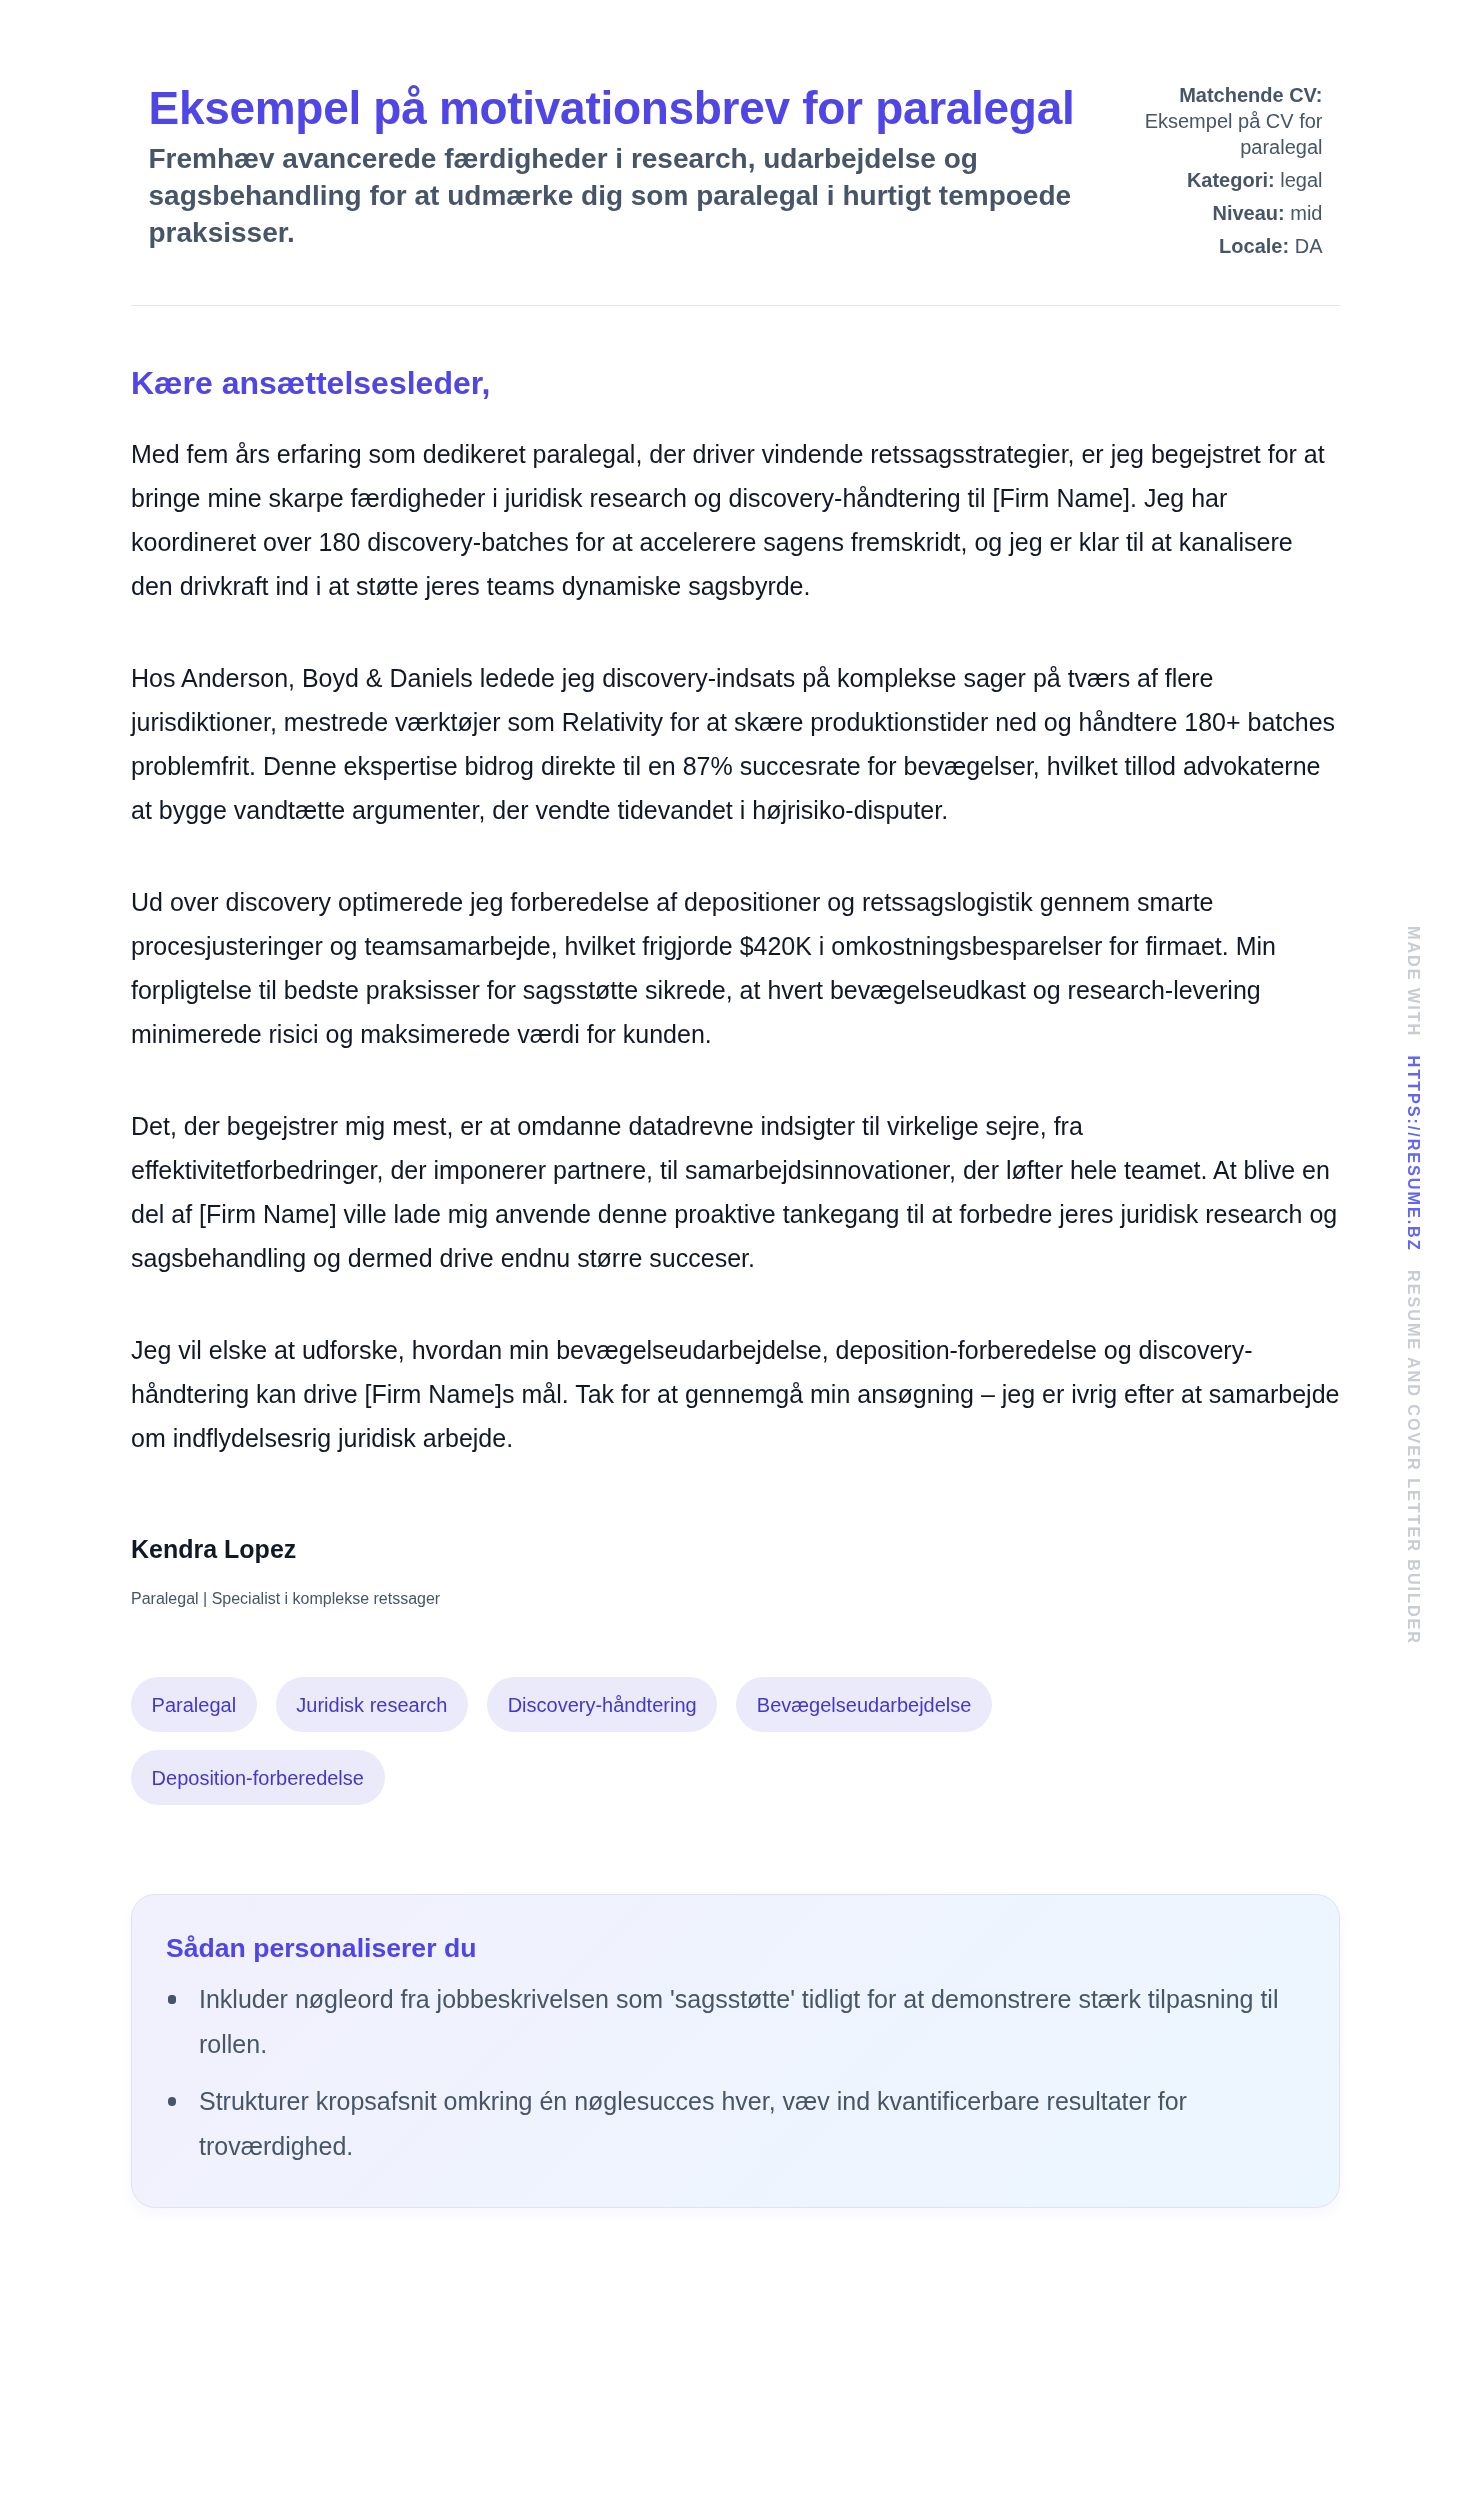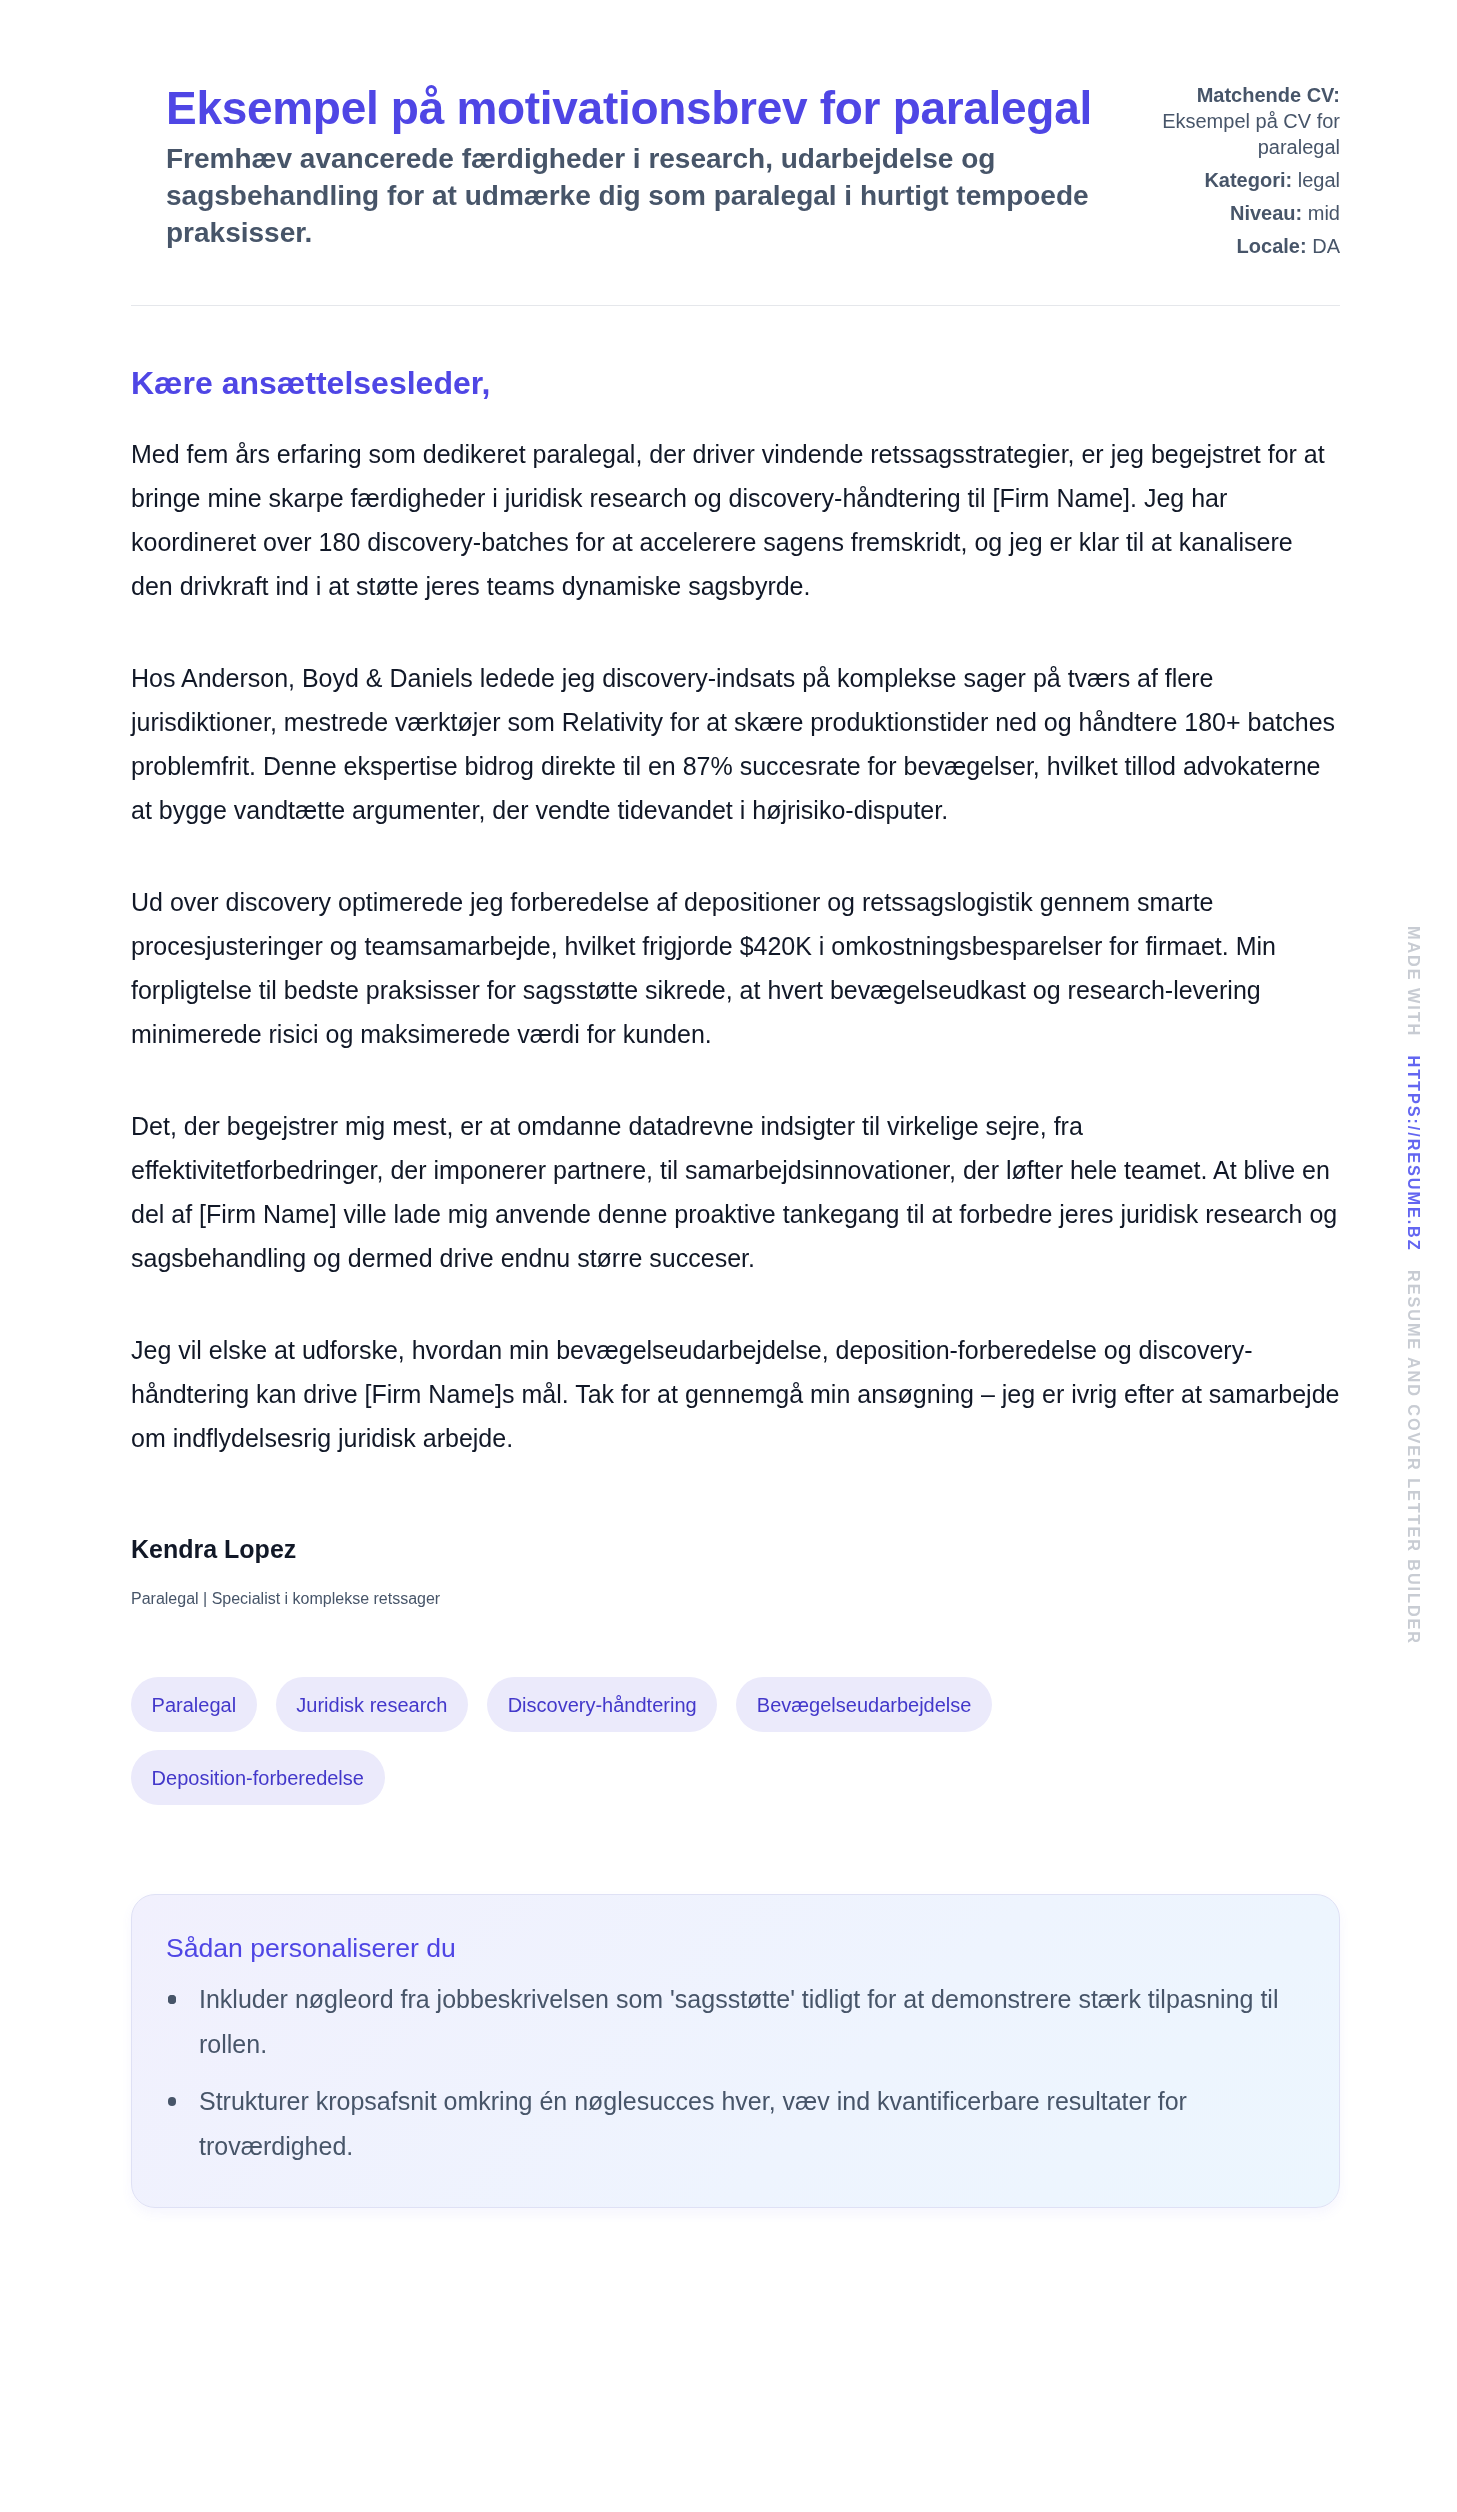--- a/index.html
+++ b/index.html
@@ -11,21 +11,21 @@
     overflow: hidden;
   }
   .page {
     position: absolute;
     left: 131px;
     top: 79px;
     width: 1209px;
   }
   .header {
     display: flex;
-    justify-content: flex-end;
+    justify-content: center;
     align-items: flex-start;
     padding-bottom: 39px;
     border-bottom: 1.7px solid #e5e7eb;
     gap: 8px;
   }
   .header-left { width: 952px; }
   .title {
     font-size: 46px;
     line-height: 58px;
     font-weight: 700;
@@ -98,21 +98,21 @@
   .tips {
     margin-top: 89px;
     border: 1.7px solid #dfe1f5;
     border-radius: 24px;
     background: linear-gradient(135deg, #f1f0fd 0%, #eef4fe 60%, #ecf6fe 100%);
     padding: 36px 34px 26px 34px;
     box-shadow: 0 5.1px 12px rgba(99, 102, 241, 0.06);
   }
   .tips-title {
     font-size: 26.6px;
-    font-weight: 400;
+    font-weight: 700;
     color: #4f46e5;
     line-height: 34px;
     margin-bottom: 4px;
   }
   .tips ul { list-style: none; }
   .tips li {
     position: relative;
     padding-left: 33px;
     font-size: 25px;
     line-height: 45px;

